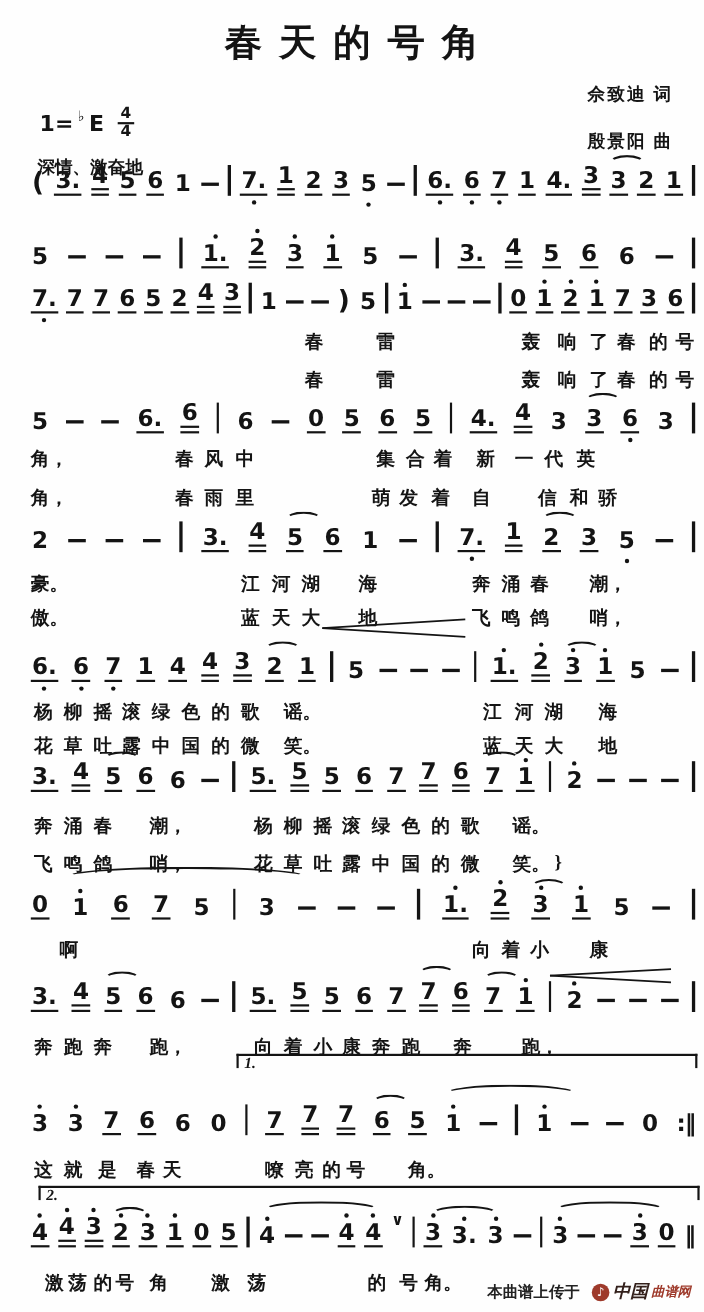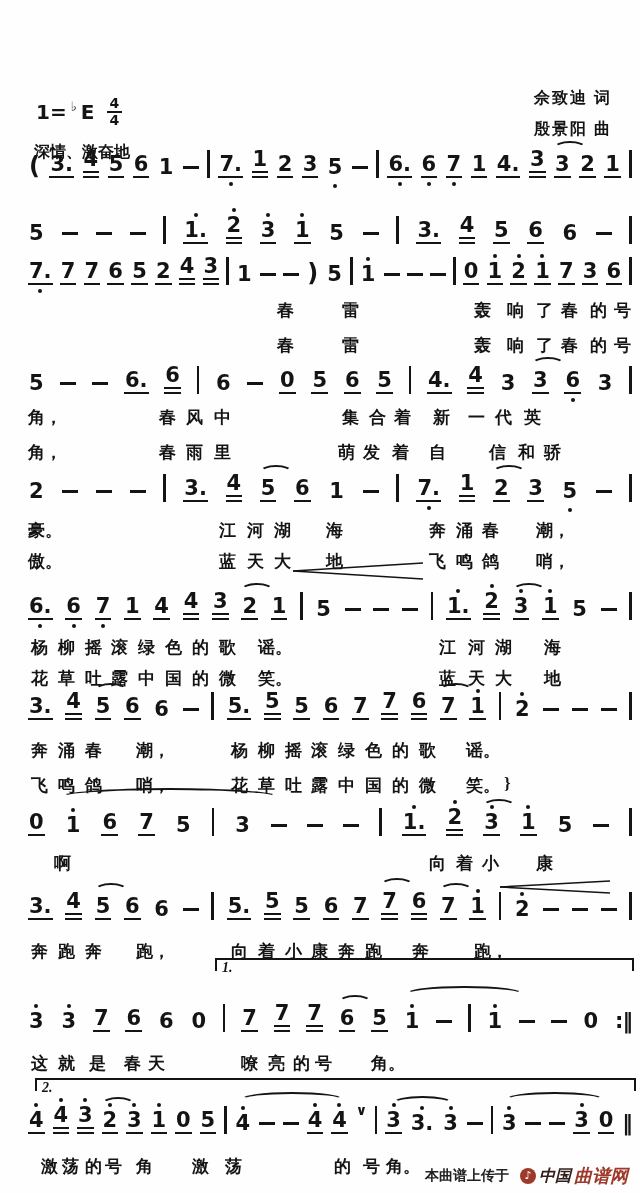--- a/index.html
+++ b/index.html
@@ -10,21 +10,21 @@
          font:bold 34px "Liberation Serif",serif;letter-spacing:.45em;text-indent:.45em;}
   .subtitle{position:absolute;top:62px;left:0;width:100%;text-align:center;
             font:bold 17px "Liberation Serif",serif;letter-spacing:.25em;text-indent:.25em;}
   .keysig{position:absolute;top:96px;left:36px;font:bold 20px "DejaVu Sans",sans-serif;display:flex;align-items:center;gap:4px;}
   .keysig sup{font-size:13px;position:relative;top:-5px;}
   .frac{display:inline-flex;flex-direction:column;align-items:center;margin-left:8px;font:bold 14px "DejaVu Sans",sans-serif;line-height:1.05;}
   .frac i:first-child{font-style:normal;border-bottom:2px solid #141414;padding:0 3px;}
   .frac i{font-style:normal;padding:0 3px;}
   .tempo{position:absolute;top:142px;left:34px;font:bold 16px "Liberation Serif",serif;}
   .credit{position:absolute;right:28px;font:600 16px "Liberation Serif",serif;letter-spacing:2px;}
-  .c1{top:88px;} .c2{top:119px;}
+  .c1{top:76px;} .c2{top:119px;}
   .notes-row{position:absolute;left:28px;width:604px;height:30px;display:flex;
              justify-content:space-between;align-items:flex-end;}
   .tok{position:relative;font:bold 21px "DejaVu Sans",sans-serif;line-height:1;padding:0 1px;white-space:nowrap;}
   .u1{border-bottom:2.5px solid #141414;padding-bottom:1px;}
   .u2{border-bottom:7px double #141414;padding-bottom:1px;}
   .paren{font-size:24px;}
   .oct{position:absolute;left:50%;width:4px;height:4px;background:#141414;border-radius:50%;transform:translateX(-50%);}
   .oct.up{top:-7px;} .oct.dn{bottom:-10px;}
   .arcg{position:absolute;left:0;top:-13px;width:28px;height:10px;
         border:2px solid transparent;border-top:2.5px solid #141414;border-radius:50%;}
@@ -35,26 +35,27 @@
   .lyr{position:absolute;font:600 17px "Liberation Serif",serif;white-space:nowrap;}
   .slur{position:absolute;border:2px solid transparent;border-top:2.5px solid #141414;border-radius:50%;}
   .volta{position:absolute;height:11px;border-top:2px solid #141414;border-left:2px solid #141414;border-right:2px solid #141414;}
   .vlabel{position:absolute;left:5px;top:0;font:italic bold 14px "Liberation Serif",serif;}
   .footer{position:absolute;top:1164px;right:12px;display:flex;align-items:center;gap:11px;
           font:bold 14px "Liberation Serif",serif;color:#222;}
   .logo{display:inline-flex;align-items:center;gap:3px;font-style:italic;}
   .logo-icon{display:inline-block;width:16px;height:16px;border-radius:50%;background:#9e3a2b;color:#fff;
              font:bold 11px "DejaVu Sans",sans-serif;text-align:center;line-height:16px;font-style:normal;}
   .logo b{color:#33201b;font-size:16px;}
-  .logo i{color:#9e3a2b;font-size:18px;font-weight:bold;}
+  .logo i{color:#9e3a2b;font-size:12px;font-weight:bold;}
 </style>
 </head>
 <body>
 
 <div id="sheet">
+  <h1 class="title">春天的号角</h1>
   <div class="keysig">
     <span>1=</span>
       <sup>♭</sup>
       <span>E</span>
     <span class="frac">
       <i>4</i>
       <i>4</i>
     </span>
   </div>
   <div class="tempo">深情、激奋地</div>

